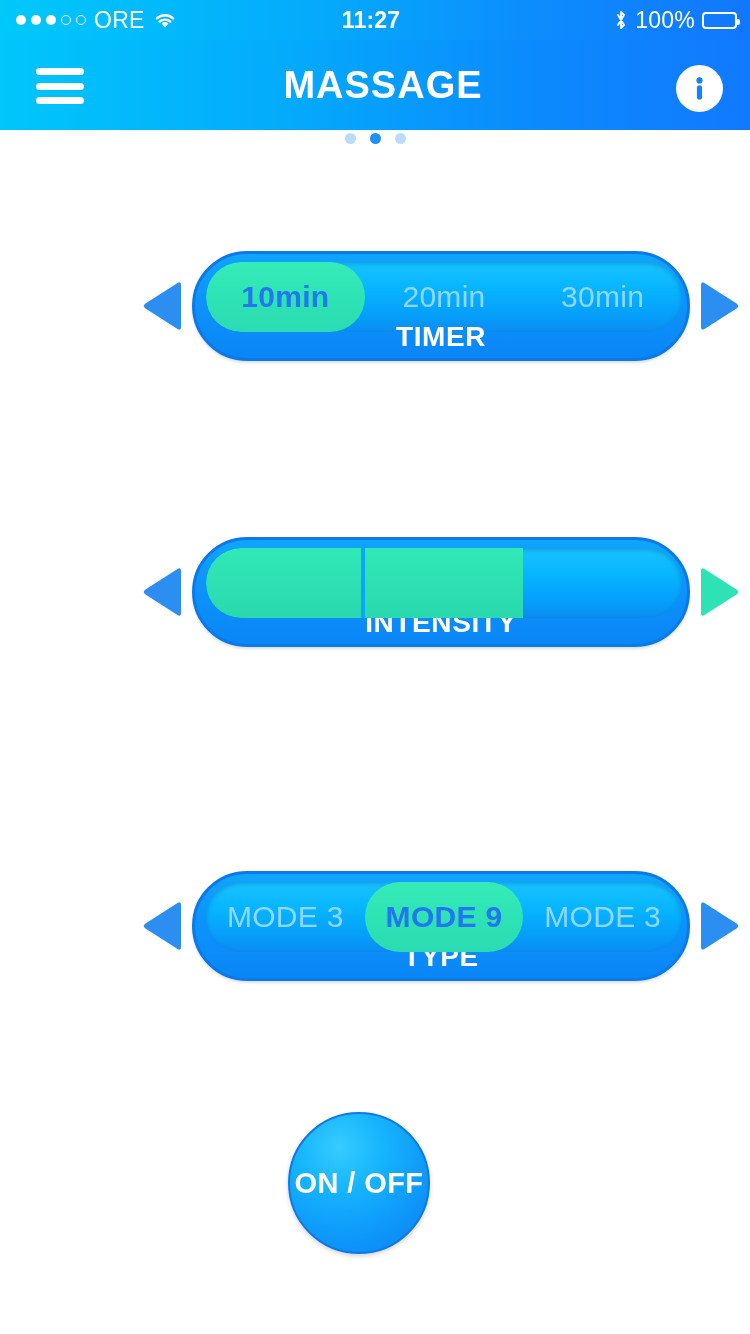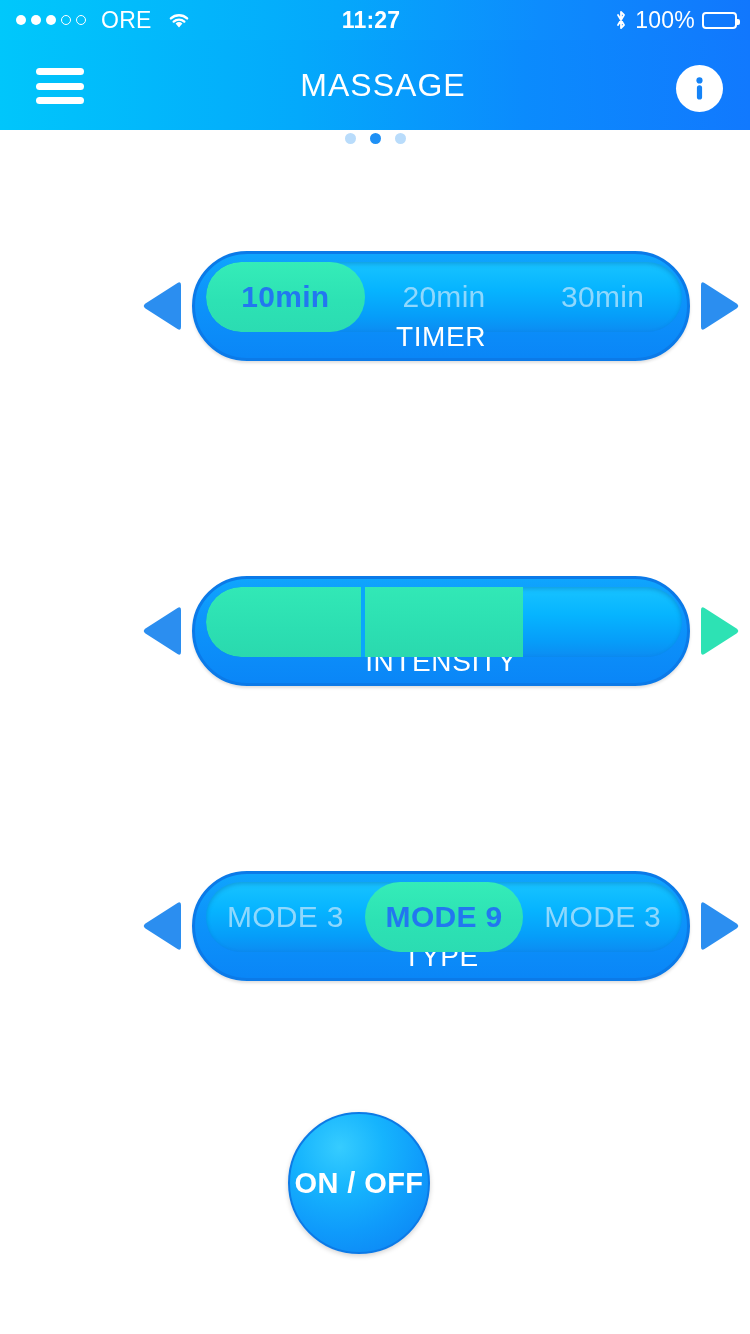--- a/index.html
+++ b/index.html
@@ -22,21 +22,21 @@
     position: absolute;
     top: 0; left: 0;
     width: 750px; height: 40px;
     background: linear-gradient(to right, #00c8fb 0%, #05a8fb 45%, #0d8cfd 72%, #1177fd 100%);
     color: #ffffff;
     display: flex;
     align-items: center;
   }
   .sb-left {
     position: absolute; left: 16px; top: 0; height: 40px;
-    display: flex; align-items: center; gap: 15px;
+    display: flex; align-items: center; gap: 8px;
   }
   .dots { display: flex; align-items: center; gap: 5px; }
   .dot {
     width: 10px; height: 10px; border-radius: 50%;
     background: #ffffff;
   }
   .dot.empty {
     background: transparent;
     border: 1.6px solid #ffffff;
   }
@@ -82,22 +82,22 @@
     position: absolute;
     top: 40px; left: 0;
     width: 750px; height: 90px;
     background: linear-gradient(to right, #00c6fb 0%, #04a9fb 40%, #0b8bfd 70%, #1179fe 100%);
   }
   .nav-title {
     position: absolute;
     left: 16px; right: 0; top: 0; height: 90px;
     display: flex; align-items: center; justify-content: center;
     color: #ffffff;
-    font-size: 32px;
-    font-weight: 400;
+    font-size: 38px;
+    font-weight: 700;
     letter-spacing: 1px;
   }
   .hamburger {
     position: absolute;
     left: 36px; top: 28px;
     width: 48px; height: 36px;
     display: flex; flex-direction: column; justify-content: space-between;
     cursor: pointer;
   }
   .hamburger span {
@@ -129,21 +129,21 @@
   .pdot.active { background: #1e90f5; }
 
   
   .row {
     position: absolute;
     left: 0; width: 750px;
     height: 120px;
     display: flex; align-items: center; justify-content: flex-end;
   }
   #row-timer     { top: 246px; }
-  #row-intensity { top: 571px; padding-left: 12px; }
+  #row-intensity { top: 532px; padding-left: 12px; }
   #row-type      { top: 866px; }
 
   .arrow {
     width: 60px; height: 120px;
     display: flex; align-items: center; justify-content: center;
     cursor: pointer;
     flex: none;
   }
   .arrow svg { display: block; }
 
@@ -193,21 +193,21 @@
     border-radius: 35px;
     background: linear-gradient(to bottom, #35ecb8 0%, #2de2b4 55%, #2bdcb2 100%);
     z-index: 1;
   }
   .caption {
     position: absolute;
     left: 0; right: 0; bottom: 5px;
     text-align: center;
     color: #ffffff;
     font-size: 28px;
-    font-weight: normal;
+    font-weight: bold;
     letter-spacing: 0.6px;
   }
 
   
   .bars {
     position: absolute;
     inset: 0;
     display: flex;
     z-index: 2;
   }

